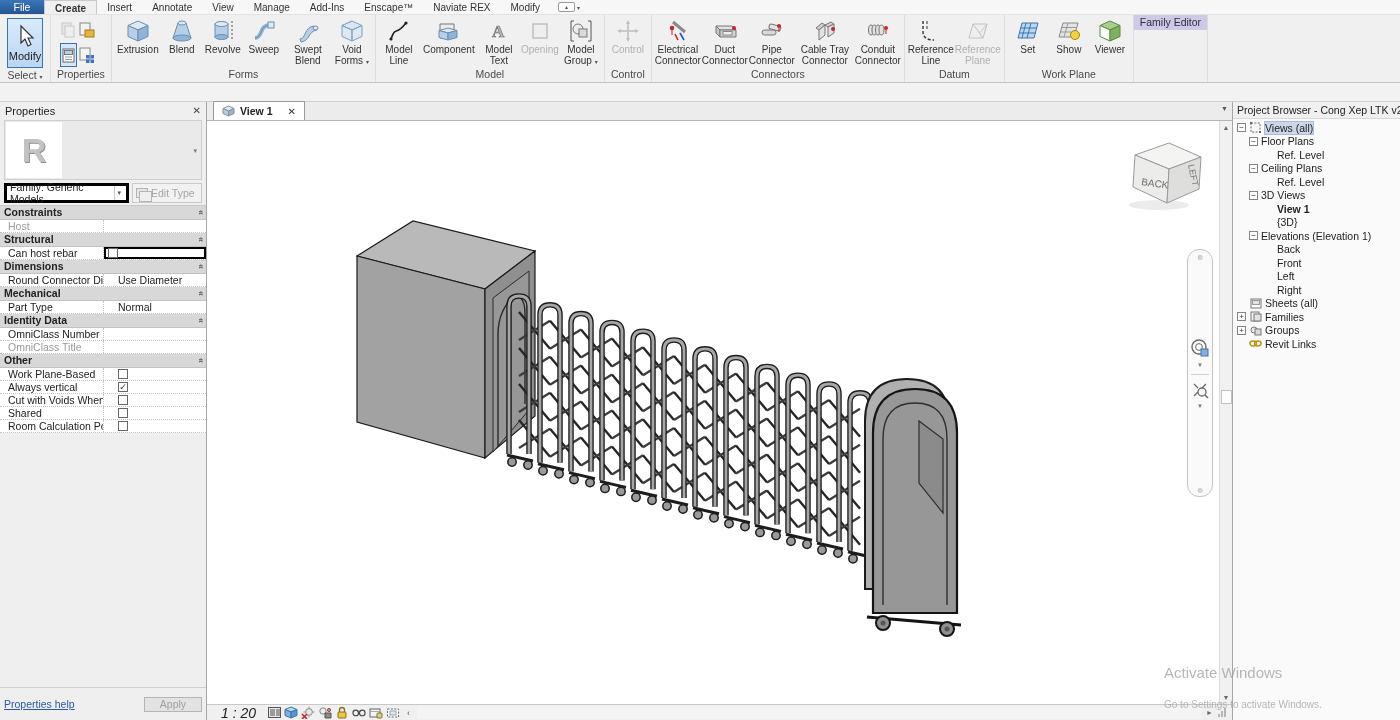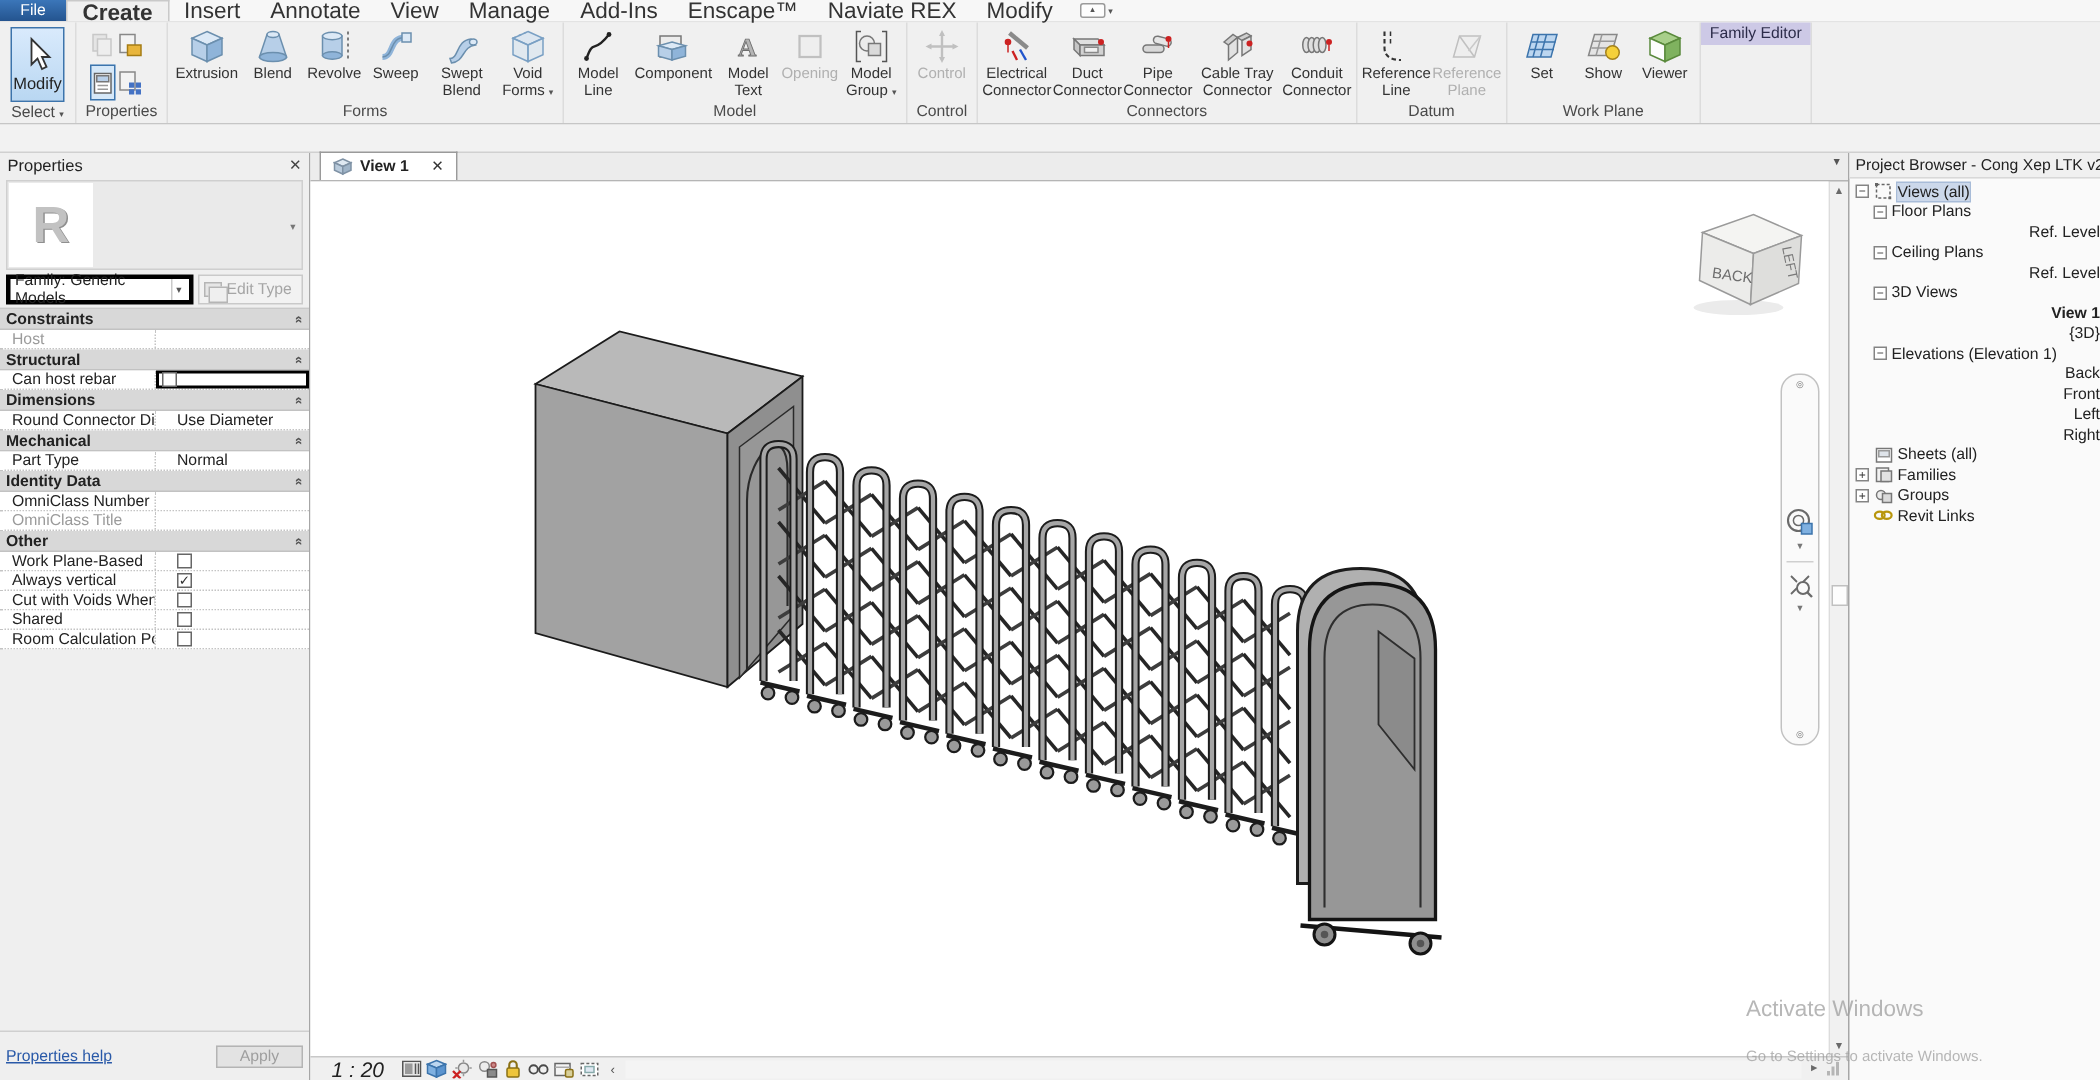--- a/index.html
+++ b/index.html
@@ -2,21 +2,21 @@
 <html><head>
 <meta charset="utf-8">
 <style>
   * { box-sizing: border-box; margin: 0; padding: 0; }
   html,body { width:1400px; height:720px; overflow:hidden; }
   body { font-family:"Liberation Sans","DejaVu Sans",sans-serif; font-size:11px; color:#222; background:#f0f0f0; position:relative; }
 
   
   .tabrow { height:15px; background:#f7f7f7; display:flex; align-items:stretch; border-bottom:1px solid #e3e3e3; }
   .file-btn { width:44px; background:linear-gradient(#3b76b9,#24548f); color:#fff; display:flex; align-items:center; justify-content:center; font-size:10.5px; cursor:default; }
-  .tab { padding:1px 10px 0; display:flex; align-items:center; color:#333; font-size:15px; }
+  .tab { padding:1px 10px 0; display:flex; align-items:center; color:#333; font-size:10px; }
   .tab.active { background:#f0f0f0; border:1px solid #c9c9c9; border-bottom:none; font-weight:bold; }
   .rib-collapse { display:flex; align-items:center; gap:2px; margin-left:8px; color:#666; }
   .rib-collapse .box { width:17px; height:10px; border:1px solid #9a9a9a; border-radius:2px; background:#fdfdfd; font-size:6px; line-height:8px; text-align:center; color:#555; }
   .rib-collapse .car { font-size:6px; color:#555; }
 
   
   .ribbon { height:68px; background:#f0f0f0; display:flex; border-bottom:1px solid #c6c6c6; }
   .rpanel { display:flex; flex-direction:column; border-right:1px solid #dcdcdc; }
   .rpanel-body { flex:1; display:flex; align-items:flex-start; padding:2px 3px 0; gap:1px; }
   .rpanel-label { height:15px; text-align:center; font-size:10.5px; color:#4a4a4a; padding:1px 6px 0; white-space:nowrap; }
@@ -47,21 +47,21 @@
   .rlogo { width:56px; height:56px; background:#fff; margin:1px; display:flex; align-items:center; justify-content:center; font-size:34px; font-weight:bold; color:#c2c2c2; text-shadow:1px 1px 0 #8f8f8f; }
   .preview .drop { position:absolute; right:4px; top:26px; font-size:7px; color:#777; }
   .famrow { display:flex; margin:2px 4px; gap:3px; height:20px; }
   .famsel { flex:1; background:#fff; border:3px solid #000000; display:flex; align-items:center; padding:0 3px; font-size:10.5px; }
   .famsel .drop { margin-left:auto; font-size:7px; color:#555; border-left:1px solid #c9c9c9; padding:3px 2px; }
   .edittype { width:70px; border:1px solid #c9c9c9; background:#f2f2f2; color:#a5a5a5; display:flex; align-items:center; gap:3px; padding:0 3px; font-size:10.5px; }
   .et-ic { width:12px; height:10px; border:1px solid #b5b5b5; background:#e6e6e6; position:relative; }
   .et-ic:before { content:""; position:absolute; left:2px; top:2px; width:11px; height:9px; border:1px solid #b5b5b5; background:#efefef; }
 
   .grid { background:#fff; border-top:1px solid #c9c9c9; }
-  .psection { height:14px; background:#d8d8d8; border-bottom:1px solid #c2c2c2; display:flex; align-items:center; padding:0 4px; font-weight:bold; font-size:10.5px; }
+  .psection { height:14px; background:#d8d8d8; border-bottom:1px solid #c2c2c2; display:flex; padding:0 4px; font-weight:bold; font-size:10.5px; }
   .psection .chev { margin-left:auto; transform:rotate(90deg); font-size:9px; color:#555; }
   .prow { display:flex; height:13px; border-bottom:1px dotted #c4c4c4; background:#fff; }
   .plabel { width:104px; padding:0 0 0 8px; border-right:1px dotted #c4c4c4; font-size:10.5px; line-height:12px; white-space:nowrap; overflow:hidden; }
   .plabel.dis { color:#9b9b9b; }
   .pvalue { flex:1; font-size:10.5px; line-height:12px; padding-left:14px; display:flex; align-items:center; }
   .pvalue.focus { border:2px solid #000; padding-left:2px; }
   .checkbox { display:inline-block; width:10px; height:10px; border:1px solid #666; background:#fff; font-size:9px; line-height:9px; text-align:center; color:#333; }
   .pal-fill { flex:1; background:#efefef; }
   .pal-bottom { height:18px; border-top:1px solid #cfcfcf; display:flex; align-items:center; padding:16px 4px; }
   .helplink { color:#2959a8; text-decoration:underline; font-size:10.5px; }
@@ -97,21 +97,21 @@
 
   
   .browser { width:168px; background:#fafafa; border-left:1px solid #a6a6a6; display:flex; flex-direction:column; }
   .br-title { height:17px; display:flex; align-items:center; padding:0 4px; font-size:10.5px; color:#222; background:#f0f0f0; border-bottom:1px solid #d8d8d8; white-space:nowrap; }
   .tree { padding-top:2px; }
   .trow { height:13.5px; display:flex; align-items:center; font-size:10.5px; white-space:nowrap; }
   .exp { width:9px; height:9px; border:1px solid #848484; background:#fff; font-size:8px; line-height:7px; text-align:center; color:#333; margin-right:3px; flex:none; }
   .tico { width:13px; height:11px; margin-right:3px; flex:none; display:flex; align-items:center; justify-content:center; }
   .sel { background:#ccd8ea; outline:1px solid #a8bcd8; }
   .bold { font-weight:bold; }
-  .ind0 { padding-left:4px; } .ind1 { padding-left:16px; } .ind2 { padding-left:44px;justify-content:flex-end; }
+  .ind0 { padding-left:4px; } .ind1 { padding-left:16px; } .ind2 { padding-left:44px; }
 
   
   .watermark { position:absolute; left:1164px; top:664px; color:#9f9f9f; opacity:.75; z-index:60; pointer-events:none; }
   .watermark .l1 { font-size:15px; }
   .watermark .l2 { font-size:10px; margin-top:18px; }
 </style>
 </head>
 <body>
 
 <div class="tabrow">

